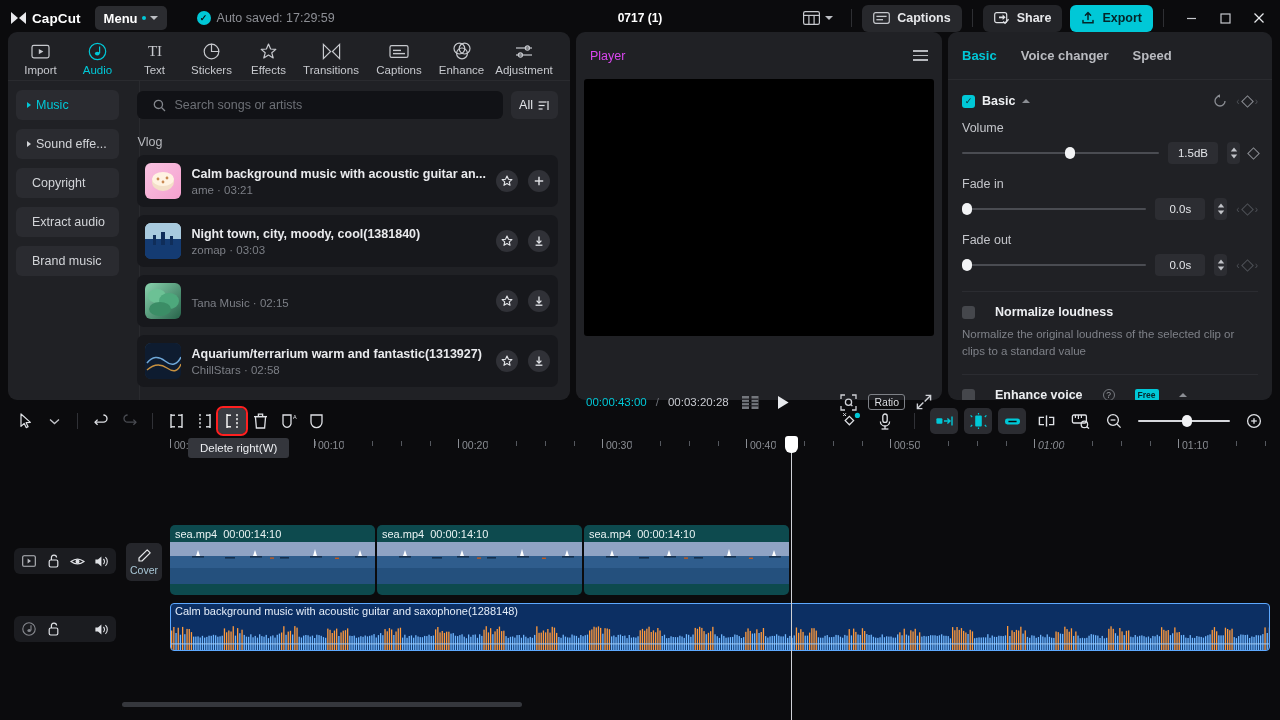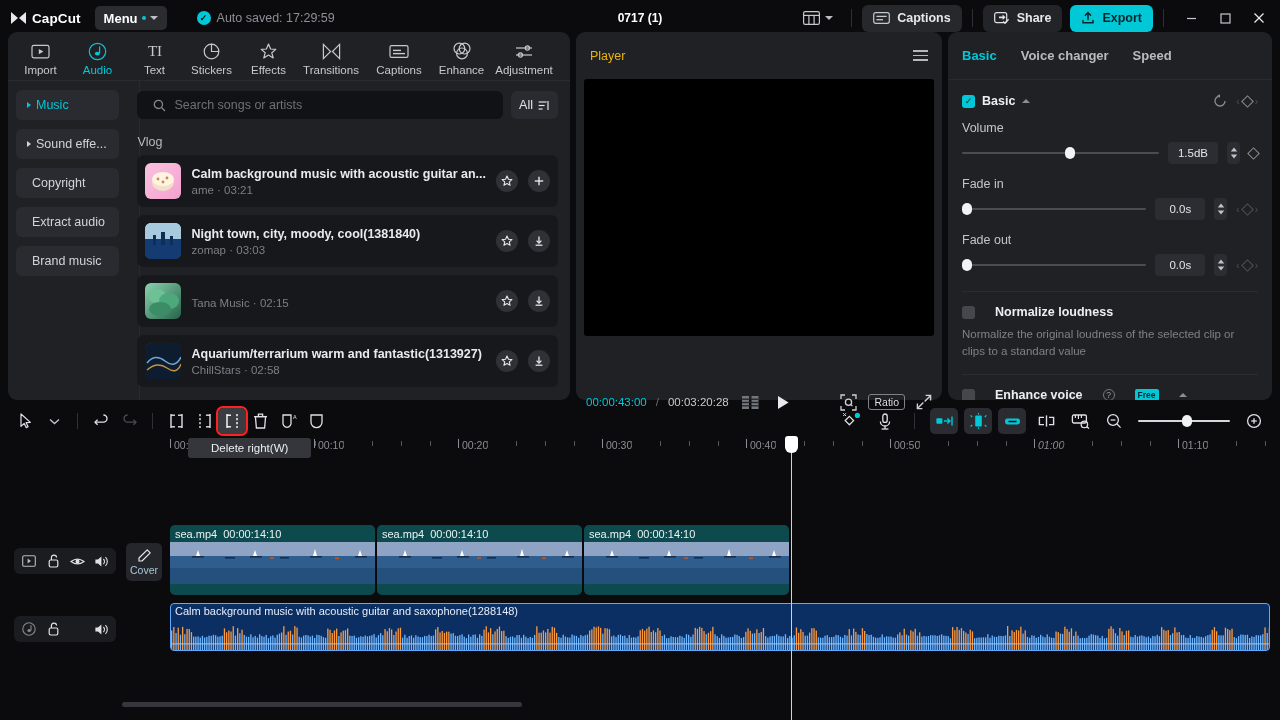--- a/index.html
+++ b/index.html
@@ -105,21 +105,21 @@
     font-size: 12.5px; font-weight: bold; color: #e9eaed;
     white-space: nowrap; overflow: hidden; text-overflow: ellipsis;
   }
   .song-sub { font-size: 11.5px; color: #7c7f86; margin-top: 3px; }
   .circ-btn {
     width: 22px; height: 22px; border-radius: 50%; background: #303137; flex: none;
     display: flex; align-items: center; justify-content: center; cursor: pointer;
   }
 
   
-  .panel-head { height: 47px; display: flex; align-items: center; padding: 0 14px; font-size: 12.5px; color: #eab308; }
+  .panel-head { height: 47px; display: flex; align-items: center; padding: 0 14px; font-size: 12.5px; color: #d946ef; }
   .hamb { margin-left: auto; cursor: pointer; display: flex; flex-direction: column; gap: 3px; }
   .hamb i { display: block; width: 15px; height: 1.6px; background: #b6b8bd; }
   .stage { position: absolute; left: 8px; top: 47px; width: 350px; height: 257px; background: #000; border-radius: 3px; }
   .pbar { position: absolute; left: 0; top: 352px; width: 366px; height: 36px; display: flex; align-items: center; padding: 0 10px; gap: 9px; }
   .t-cur { font-size: 11.5px; color: #00c8d7; }
   .t-sep { font-size: 11.5px; color: #6f7279; }
   .t-tot { font-size: 11.5px; color: #c8cad0; }
   .pb-right { margin-left: auto; display: flex; align-items: center; gap: 11px; }
   .ratio-btn { border: 1px solid #7e8187; border-radius: 3px; font-size: 10.5px; color: #dcdee2; padding: 1px 5px; cursor: pointer; }
 
@@ -166,21 +166,21 @@
   .zoom-slider { position: relative; width: 92px; height: 12px; margin: 0 4px; }
   .zoom-slider .ztrack { position: absolute; left: 0; right: 0; top: 5px; height: 2px; background: #d6d8dc; border-radius: 1px; }
   .zoom-slider .zknob { position: absolute; top: 0; left: 44px; width: 10px; height: 12px; border-radius: 5px; background: #f2f3f5; cursor: pointer; }
 
   .tl-area { position: absolute; left: 0; top: 438px; width: 1280px; height: 282px; background: #0b0b0d; }
   .ruler { position: absolute; left: 122px; top: 0; width: 1158px; height: 20px; overflow: hidden; }
   .tick { position: absolute; top: 3px; width: 1px; height: 5px; background: #55585e; }
   .tick.major { top: 1px; height: 9px; background: #8b8e94; }
   .tlabel { position: absolute; top: 1px; font-size: 10.5px; color: #8b8e94; white-space: nowrap; }
   .tooltip {
-    position: absolute; left: 188px; top: 438px; height: 20px; padding: 0 23px;
+    position: absolute; left: 188px; top: 438px; height: 20px; padding: 0 12px;
     background: #34363c; border-radius: 3px; font-size: 11.5px; color: #eceef1;
     display: flex; align-items: center; z-index: 40;
   }
   .playhead { position: absolute; top: 0px; width: 1px; height: 282px; background: #cfd1d6; z-index: 30; }
   .playhead .head { position: absolute; left: -6px; top: -2px; width: 13px; height: 17px; background: #fff; border-radius: 3px 3px 6px 6px; }
 
   .trk-head { position: absolute; left: 14px; height: 26px; border-radius: 6px; background: #1b1c20; display: flex; align-items: center; gap: 2px; padding: 0 4px; }
   .th-ic { width: 22px; height: 22px; display: flex; align-items: center; justify-content: center; cursor: pointer; }
   .cover-btn {
     position: absolute; left: 126px; top: 543px; width: 36px; height: 38px; border-radius: 5px;

